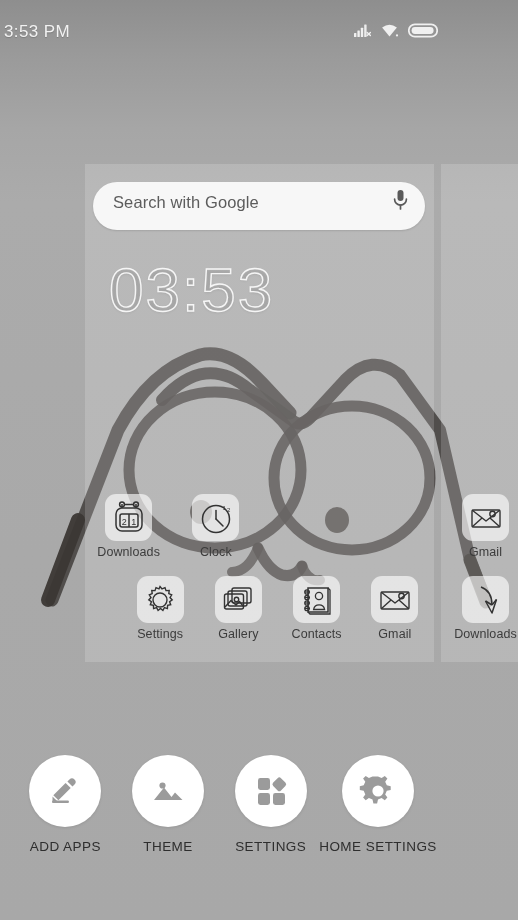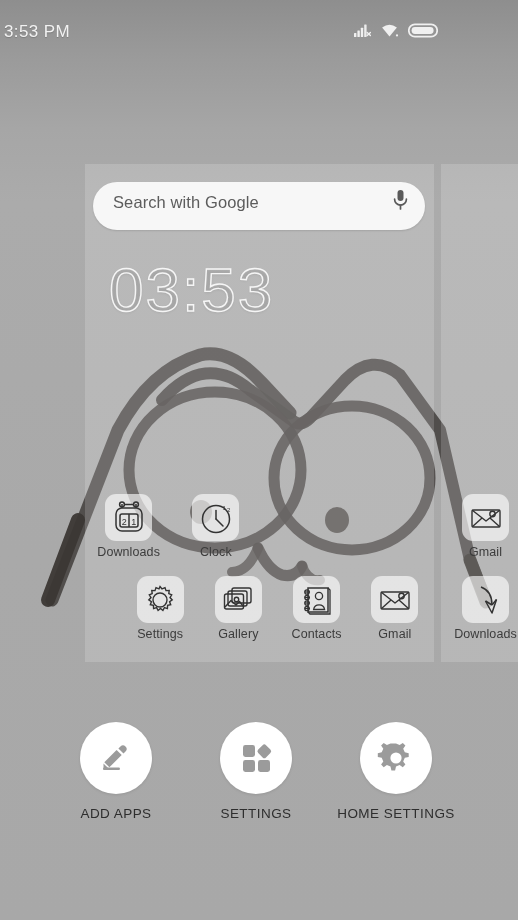--- a/index.html
+++ b/index.html
@@ -82,23 +82,23 @@
     background:rgba(255,255,255,0.62);
     display:flex; align-items:center; justify-content:center;
   }
   .app-label {
     font-size:12.5px; color:#3c3c3c; letter-spacing:.1px;
     white-space:nowrap;
   }
 
   
   #bottom-toolbar {
-    position:absolute; left:0; top:722px; width:448px; height:115px;
+    position:absolute; left:0; top:755px; width:448px; height:115px;
     display:flex; align-items:flex-start; justify-content:space-around;
-    padding:0 14px; z-index:30;margin-left:32px;
+    padding:0 14px; z-index:30;
   }
   .toolbar-item {
     display:flex; flex-direction:column; align-items:center; gap:12px;
     width:112px;
   }
   .toolbar-circle {
     width:72px; height:72px; border-radius:50%;
     background:#ffffff;
     display:flex; align-items:center; justify-content:center;
     box-shadow:0 1px 3px rgba(0,0,0,.10);
@@ -337,20 +337,31 @@
           <path d="M29.5 8.5 a3.6 3.6 0 0 1 0 5.1 l-2 2 -5.1-5.1 2-2 a3.6 3.6 0 0 1 5.1 0z"></path>
           <path d="M20.6 11.9 l5.1 5.1 -12.3 12.3 -5.1-5.1z"></path>
           <path d="M7.5 25.4 l5.1 5.1 -5.1 1 z"></path>
           <rect x="7" y="29.6" width="17" height="2.4" rx="1.2"></rect>
         </g>
       </svg>
     </div>
     <div class="toolbar-label">ADD APPS</div>
   </div>
 
+  <div class="toolbar-item">
+    <div class="toolbar-circle">
+      <svg width="40" height="40" viewBox="0 0 40 40">
+        <g fill="#9b9b9b">
+          <circle cx="14.5" cy="14.5" r="3.1"></circle>
+          <path d="M6 29 L16 16.5 L23.5 26 L27 21.5 L34.5 29 Z"></path>
+        </g>
+      </svg>
+    </div>
+    <div class="toolbar-label">THEME</div>
+  </div>
 
   <div class="toolbar-item">
     <div class="toolbar-circle">
       <svg width="40" height="40" viewBox="0 0 40 40">
         <g fill="#9b9b9b">
           <rect x="7" y="7" width="12" height="12" rx="2.4"></rect>
           <rect x="7" y="22" width="12" height="12" rx="2.4"></rect>
           <rect x="22" y="22" width="12" height="12" rx="2.4"></rect>
           <rect x="22.8" y="7.8" width="11" height="11" rx="2.4" transform="rotate(45 28.3 13.3)"></rect>
         </g>

